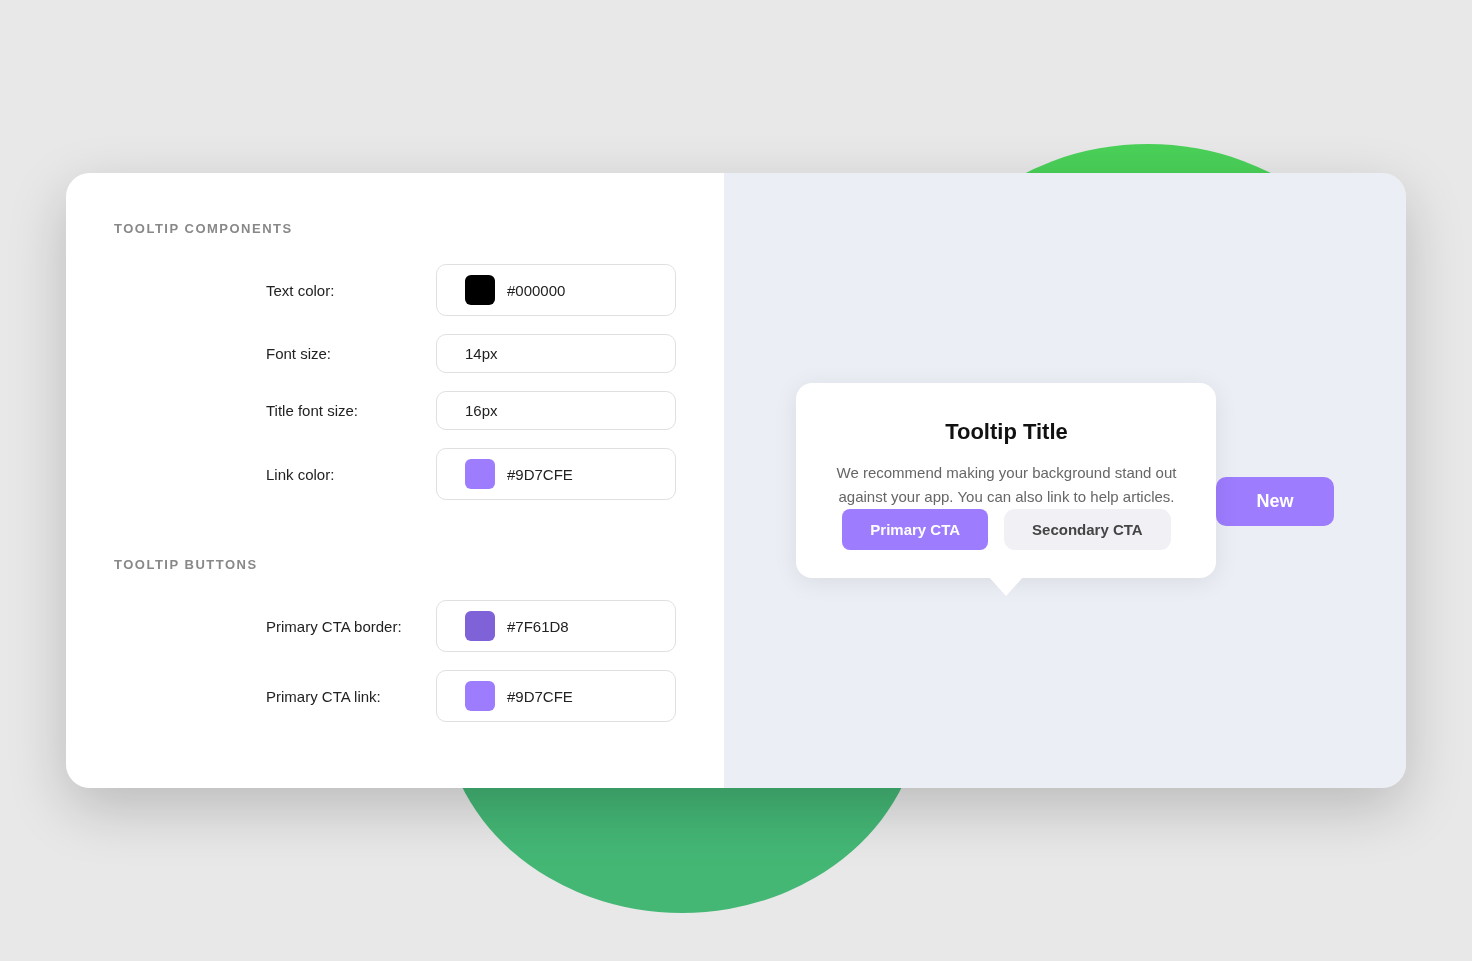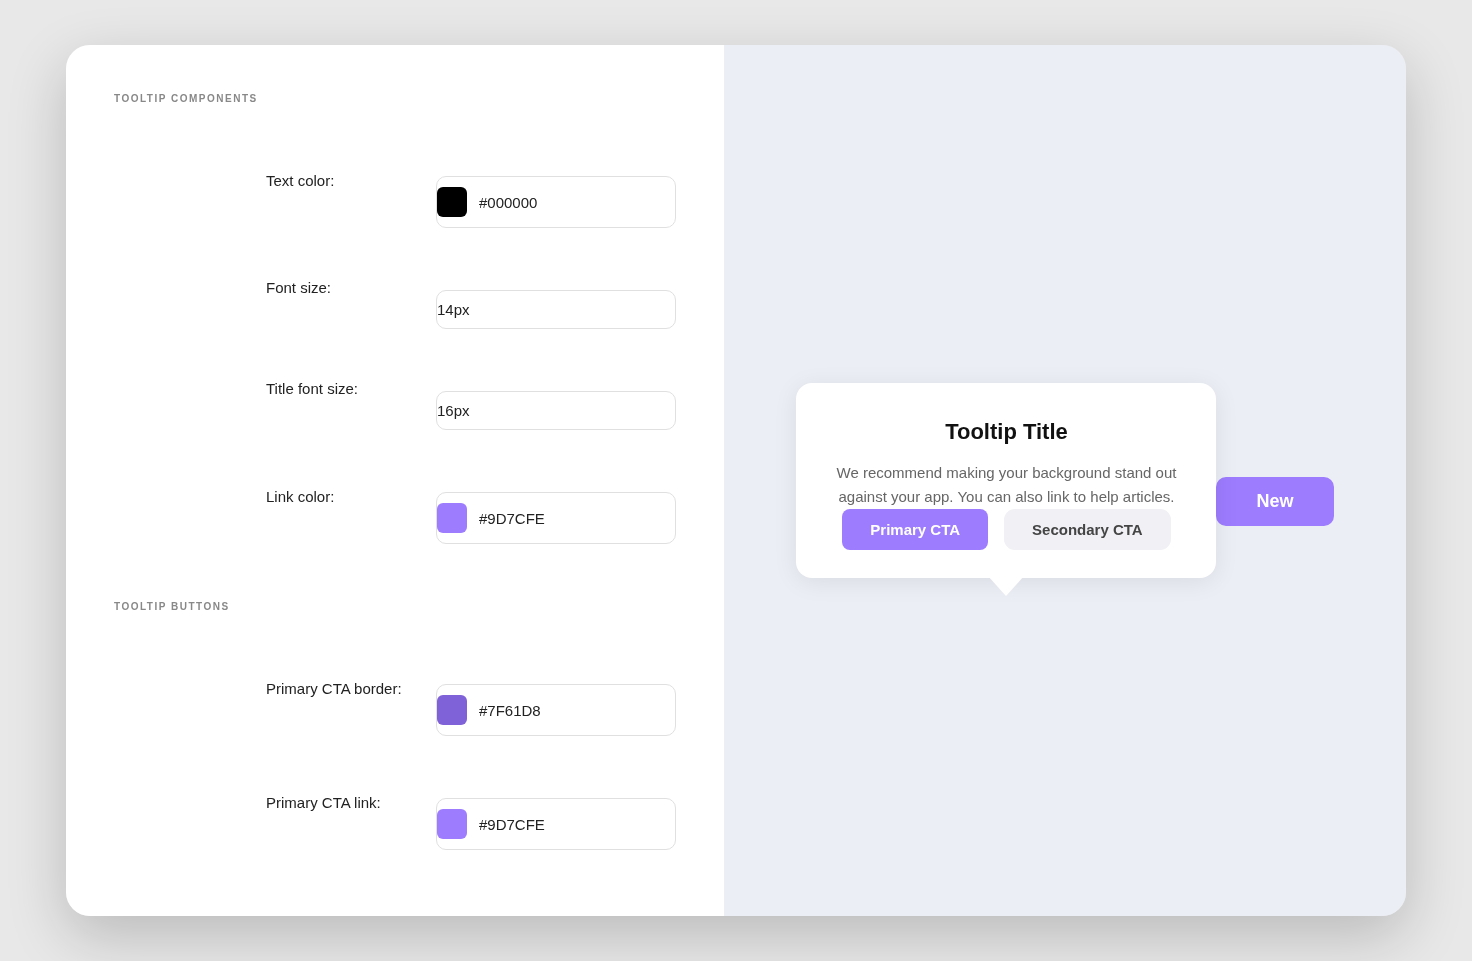--- a/index.html
+++ b/index.html
@@ -66,21 +66,21 @@
     }
 
     
     .left-panel {
       flex: 1;
       background: #ffffff;
       padding: 48px 48px 48px 48px;
     }
 
     .section-heading {
-      font-size: 10px;
+      font-size: 13px;
       font-weight: 700;
       letter-spacing: 1.5px;
       color: #888;
       text-transform: uppercase;
       margin-bottom: 28px;
     }
 
     .field-row {
       display: flex;
       align-items: center;
@@ -93,26 +93,25 @@
       color: #222;
       width: 170px;
       flex-shrink: 0;
     }
 
     .field-input {
       display: flex;
       align-items: center;
       border: 1.5px solid #e0e0e0;
       border-radius: 10px;
-      padding: 10px 0;
+      padding: 10px 28px;
       background: #fff;
       min-width: 240px;
       cursor: pointer;
       gap: 12px;
-      margin-top: 44px;
     }
 
     .color-swatch {
       width: 30px;
       height: 30px;
       border-radius: 6px;
       flex-shrink: 0;
     }
 
     .field-value {

